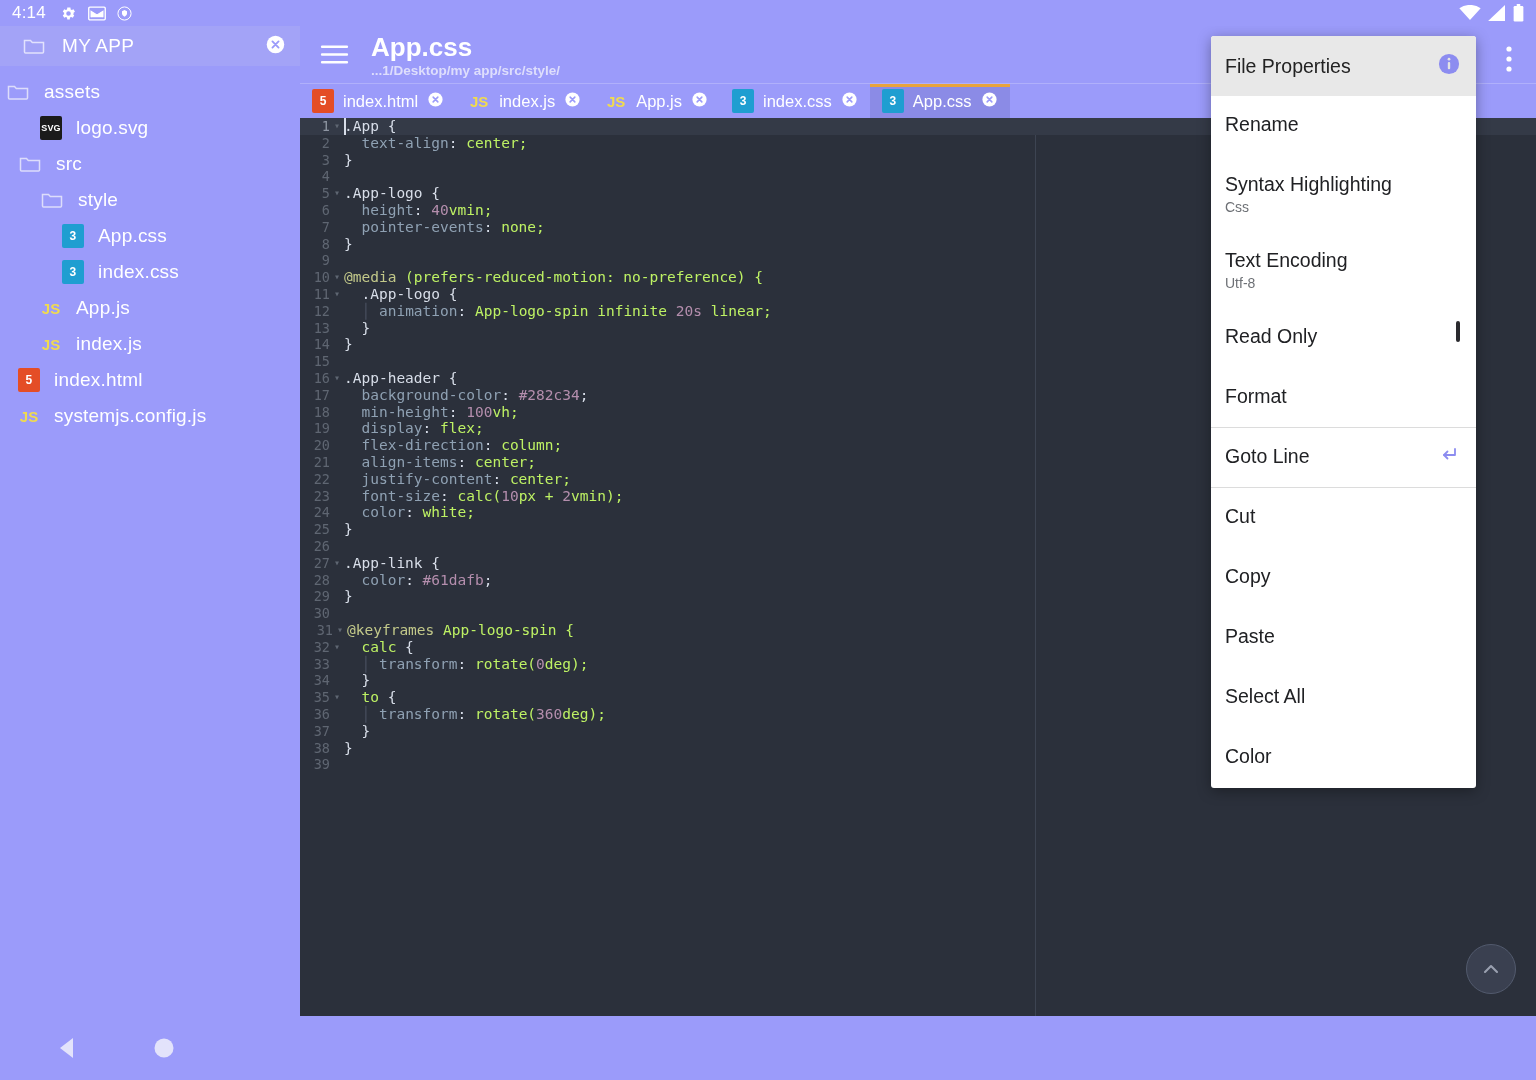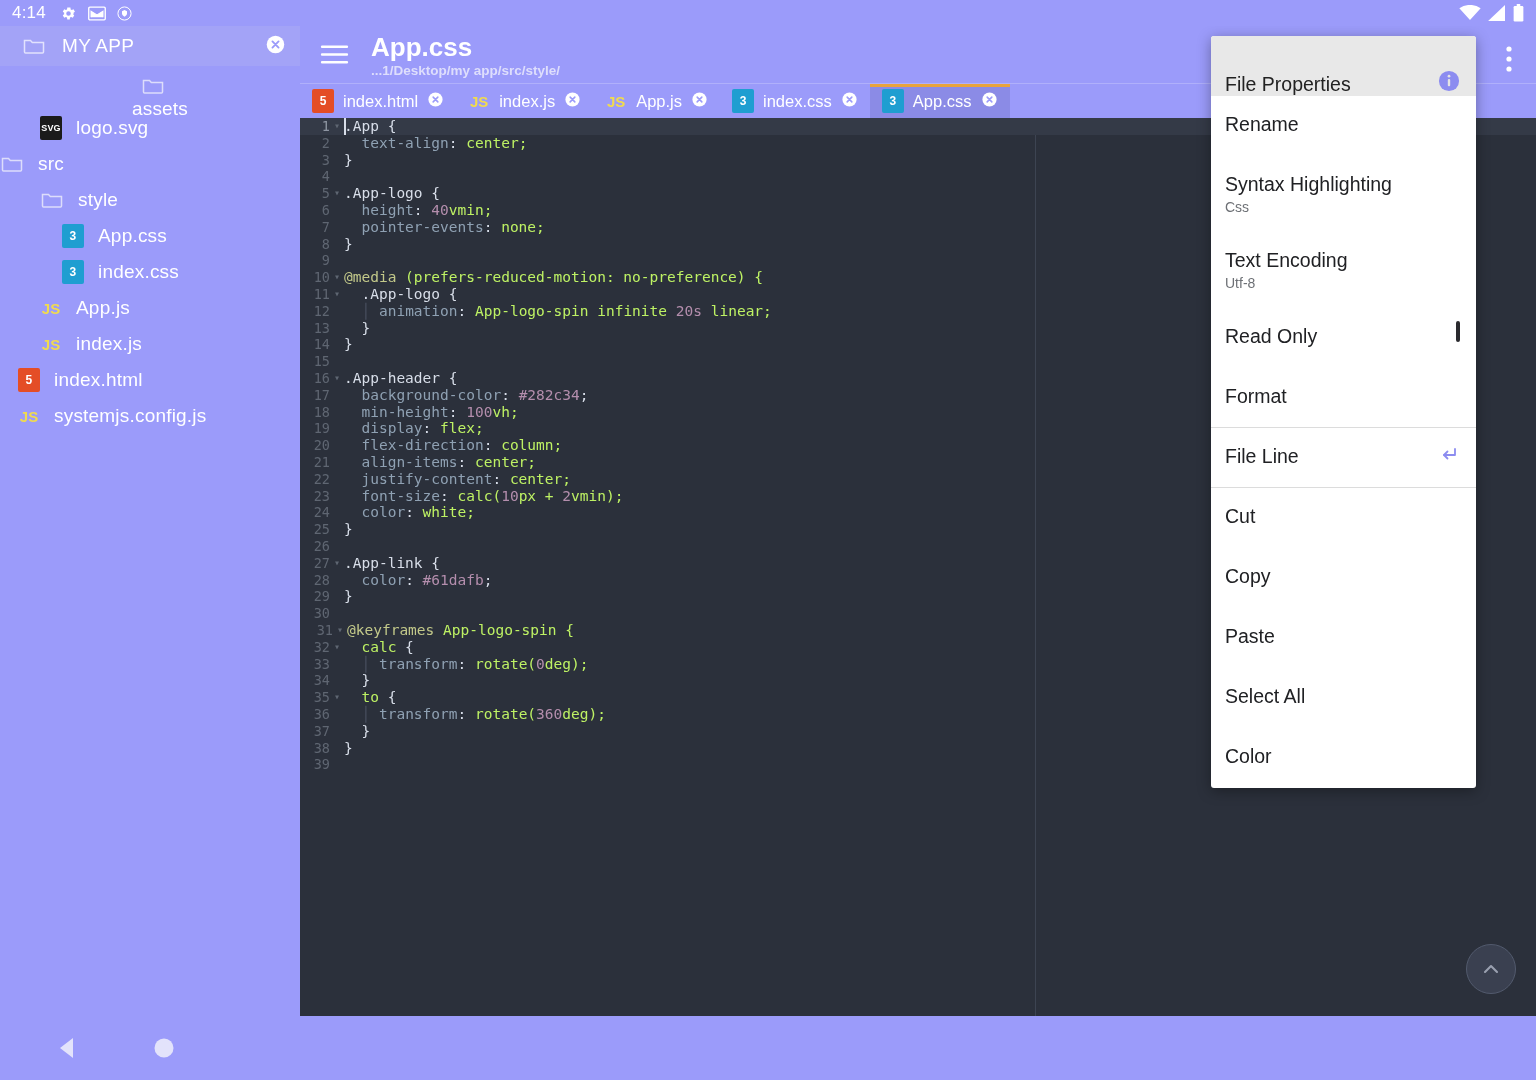--- a/index.html
+++ b/index.html
@@ -130,21 +130,21 @@
   }
 
   
   #menu {
     position:absolute; left:1211px; top:36px; width:265px;
     background:#ffffff; border-radius:3px; z-index:20;
     box-shadow:0 3px 14px rgba(0,0,0,.34);
     overflow:hidden;
   }
   #menu .mhead {
-    height:60px; background:#e8e8e8; display:flex; align-items:flex-end;
+    height:60px; background:#e8e8e8; display:flex; align-items:center;
     padding:0 16px 0 14px;
   }
   #menu .mhead .htxt { font-size:19.5px; color:#222; }
   #menu .mhead .info { margin-left:auto; }
   .mitem {
     padding:15px 16px 15px 14px; display:flex; align-items:flex-start;
     cursor:pointer; min-height:60px;
   }
   .mitem .mlabel { font-size:19.5px; color:#202124; line-height:26px; }
   .mitem .msub { font-size:14px; color:#6d7075; line-height:19px; margin-top:1px; }
@@ -205,31 +205,31 @@
     <span class="ptitle">MY APP</span>
     <span class="closebtn">
       <svg width="21" height="21" viewBox="0 0 24 24">
         <circle cx="12" cy="12" r="10" fill="#ffffff"></circle>
         <path d="M8.5 8.5l7 7M15.5 8.5l-7 7" stroke="#9b9bfa" stroke-width="2.1" stroke-linecap="round"></path>
       </svg>
     </span>
   </div>
 
   <div class="tree" id="tree">
-      <div class="trow" style="padding-left: 6px; flex-direction: column;">
+      <div class="trow" style="padding-left: 6px;">
         <svg class="ficon" viewBox="0 0 24 24" fill="none" stroke="#ddddfb" stroke-width="1.5">
           <path d="M2.5 6.5h6l1.8 2h11.2v9.5a1 1 0 01-1 1H3.5a1 1 0 01-1-1z"></path>
         </svg>
         <span class="lbl">assets</span>
       </div>
       <div class="trow" style="padding-left: 40px;">
         <span class="badge svg">SVG</span>
         <span class="lbl">logo.svg</span>
       </div>
-      <div class="trow" style="">
+      <div class="trow" style="padding-left: 18px;">
         <svg class="ficon" viewBox="0 0 24 24" fill="none" stroke="#ddddfb" stroke-width="1.5">
           <path d="M2.5 6.5h6l1.8 2h11.2v9.5a1 1 0 01-1 1H3.5a1 1 0 01-1-1z"></path>
         </svg>
         <span class="lbl">src</span>
       </div>
       <div class="trow" style="padding-left: 40px;">
         <svg class="ficon" viewBox="0 0 24 24" fill="none" stroke="#ddddfb" stroke-width="1.5">
           <path d="M2.5 6.5h6l1.8 2h11.2v9.5a1 1 0 01-1 1H3.5a1 1 0 01-1-1z"></path>
         </svg>
         <span class="lbl">style</span>
@@ -414,21 +414,21 @@
         </span>
         <span class="maccessory"><span class="chkbox"></span></span>
       </div>
       <div class="mitem sep-bot">
         <span>
           <div class="mlabel">Format</div>
         </span>
       </div>
       <div class="mitem sep-bot">
         <span>
-          <div class="mlabel">File Line</div>
+          <div class="mlabel">Goto Line</div>
         </span>
         <span class="maccessory"><svg width="24" height="24" viewBox="0 0 24 24" fill="none" stroke="#8c8cf0" stroke-width="1.8" stroke-linecap="round" stroke-linejoin="round">
             <path d="M19 6v6H8"></path>
             <path d="M11.5 8.5L8 12l3.5 3.5"></path>
           </svg></span>
       </div>
       <div class="mitem">
         <span>
           <div class="mlabel">Cut</div>
         </span>

